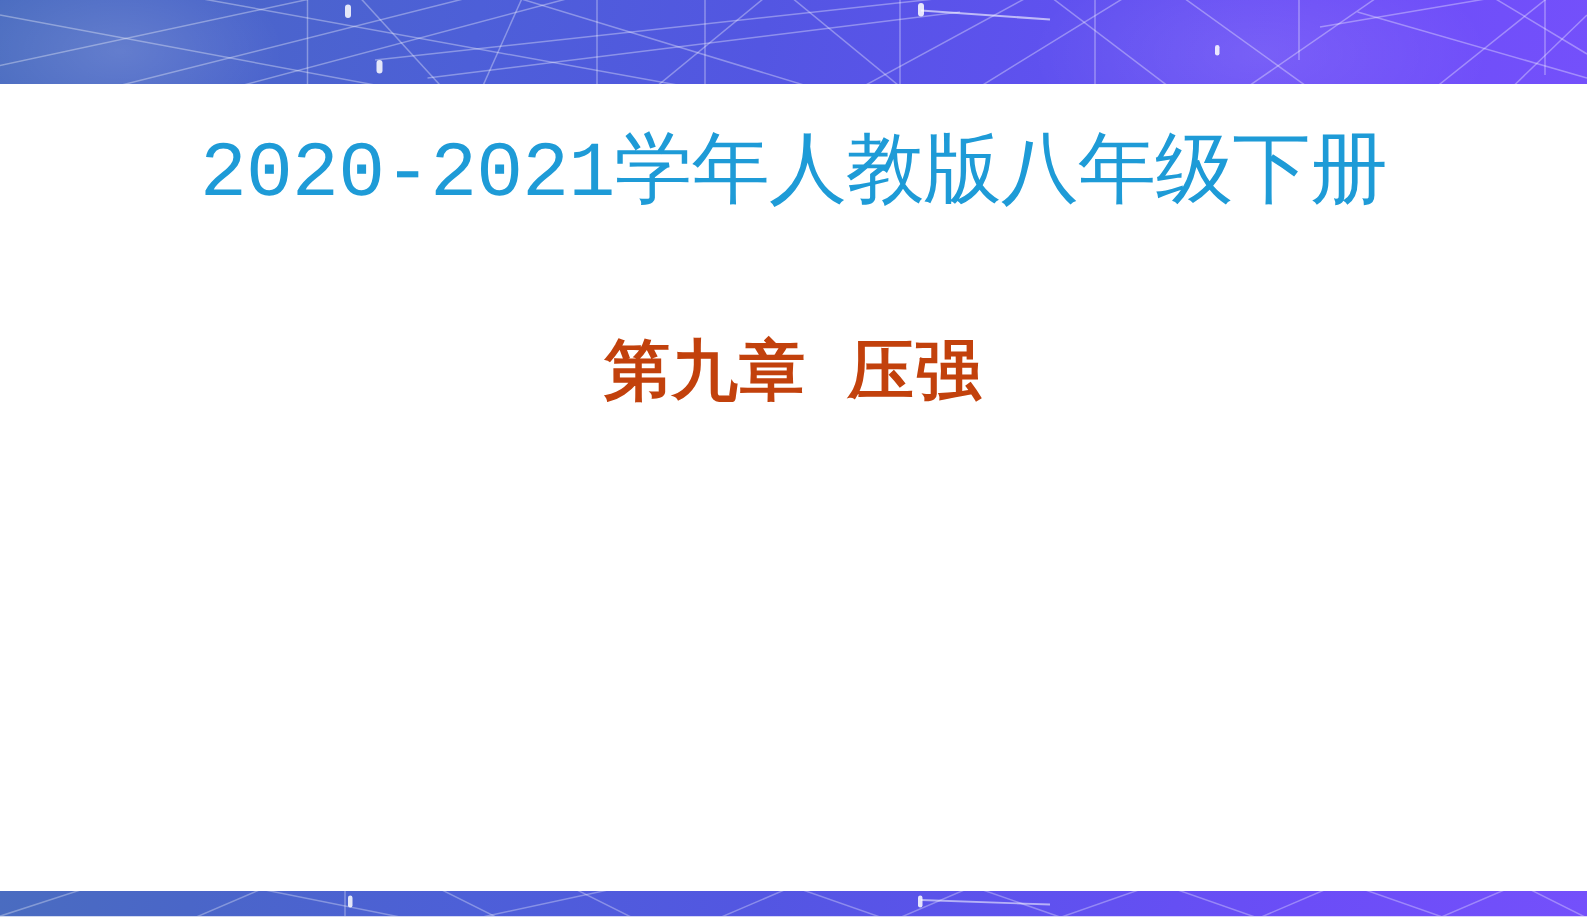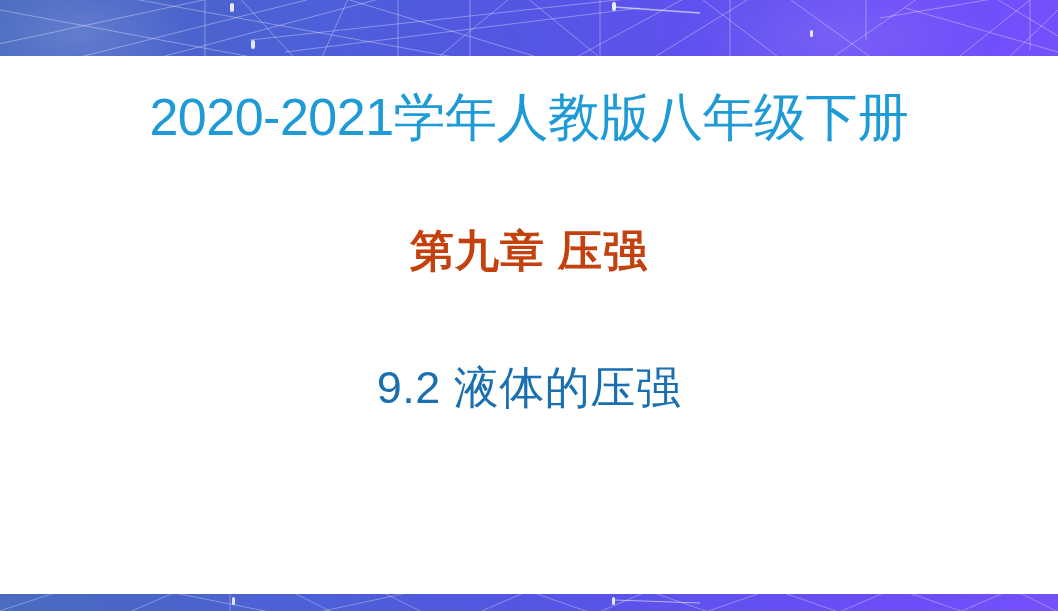--- a/index.html
+++ b/index.html
@@ -79,20 +79,21 @@
   }
 
   
   .content {
     position: absolute;
     left: 0;
     top: 56px;
     width: 1058px;
     height: 538px;
     text-align: center;
+    font-family: Liberation Mono, monospace;
   }
 
   .line-course {
     position: absolute;
     top: 30px;
     left: 0;
     width: 100%;
     font-size: 52px;
     line-height: 62px;
     letter-spacing: -0.5px;
@@ -175,21 +176,20 @@
         <line x1="614" y1="7" x2="700" y2="13"></line>
       </g>
     </svg>
     <span class="banner-glow"></span>
     <span class="banner-glow-2"></span>
   </div>
 
   <div class="content">
     <div class="line-course">2020-2021学年人教版八年级下册</div>
     <div class="line-chapter">第九章  压强</div>
-    <div class="line-section">9.2 液体的压强</div>
   </div>
 
   <div class="banner banner-bottom">
     <svg class="banner-lines" viewBox="0 0 1058 17" preserveAspectRatio="none">
       <g stroke="rgba(255,255,255,0.32)" stroke-width="1" fill="none">
         <line x1="-10" y1="20" x2="70" y2="-6"></line>
         <line x1="120" y1="22" x2="190" y2="-8"></line>
         <line x1="150" y1="-6" x2="290" y2="22"></line>
         <line x1="230" y1="20" x2="230" y2="-6"></line>
         <line x1="280" y1="-8" x2="340" y2="22"></line>

